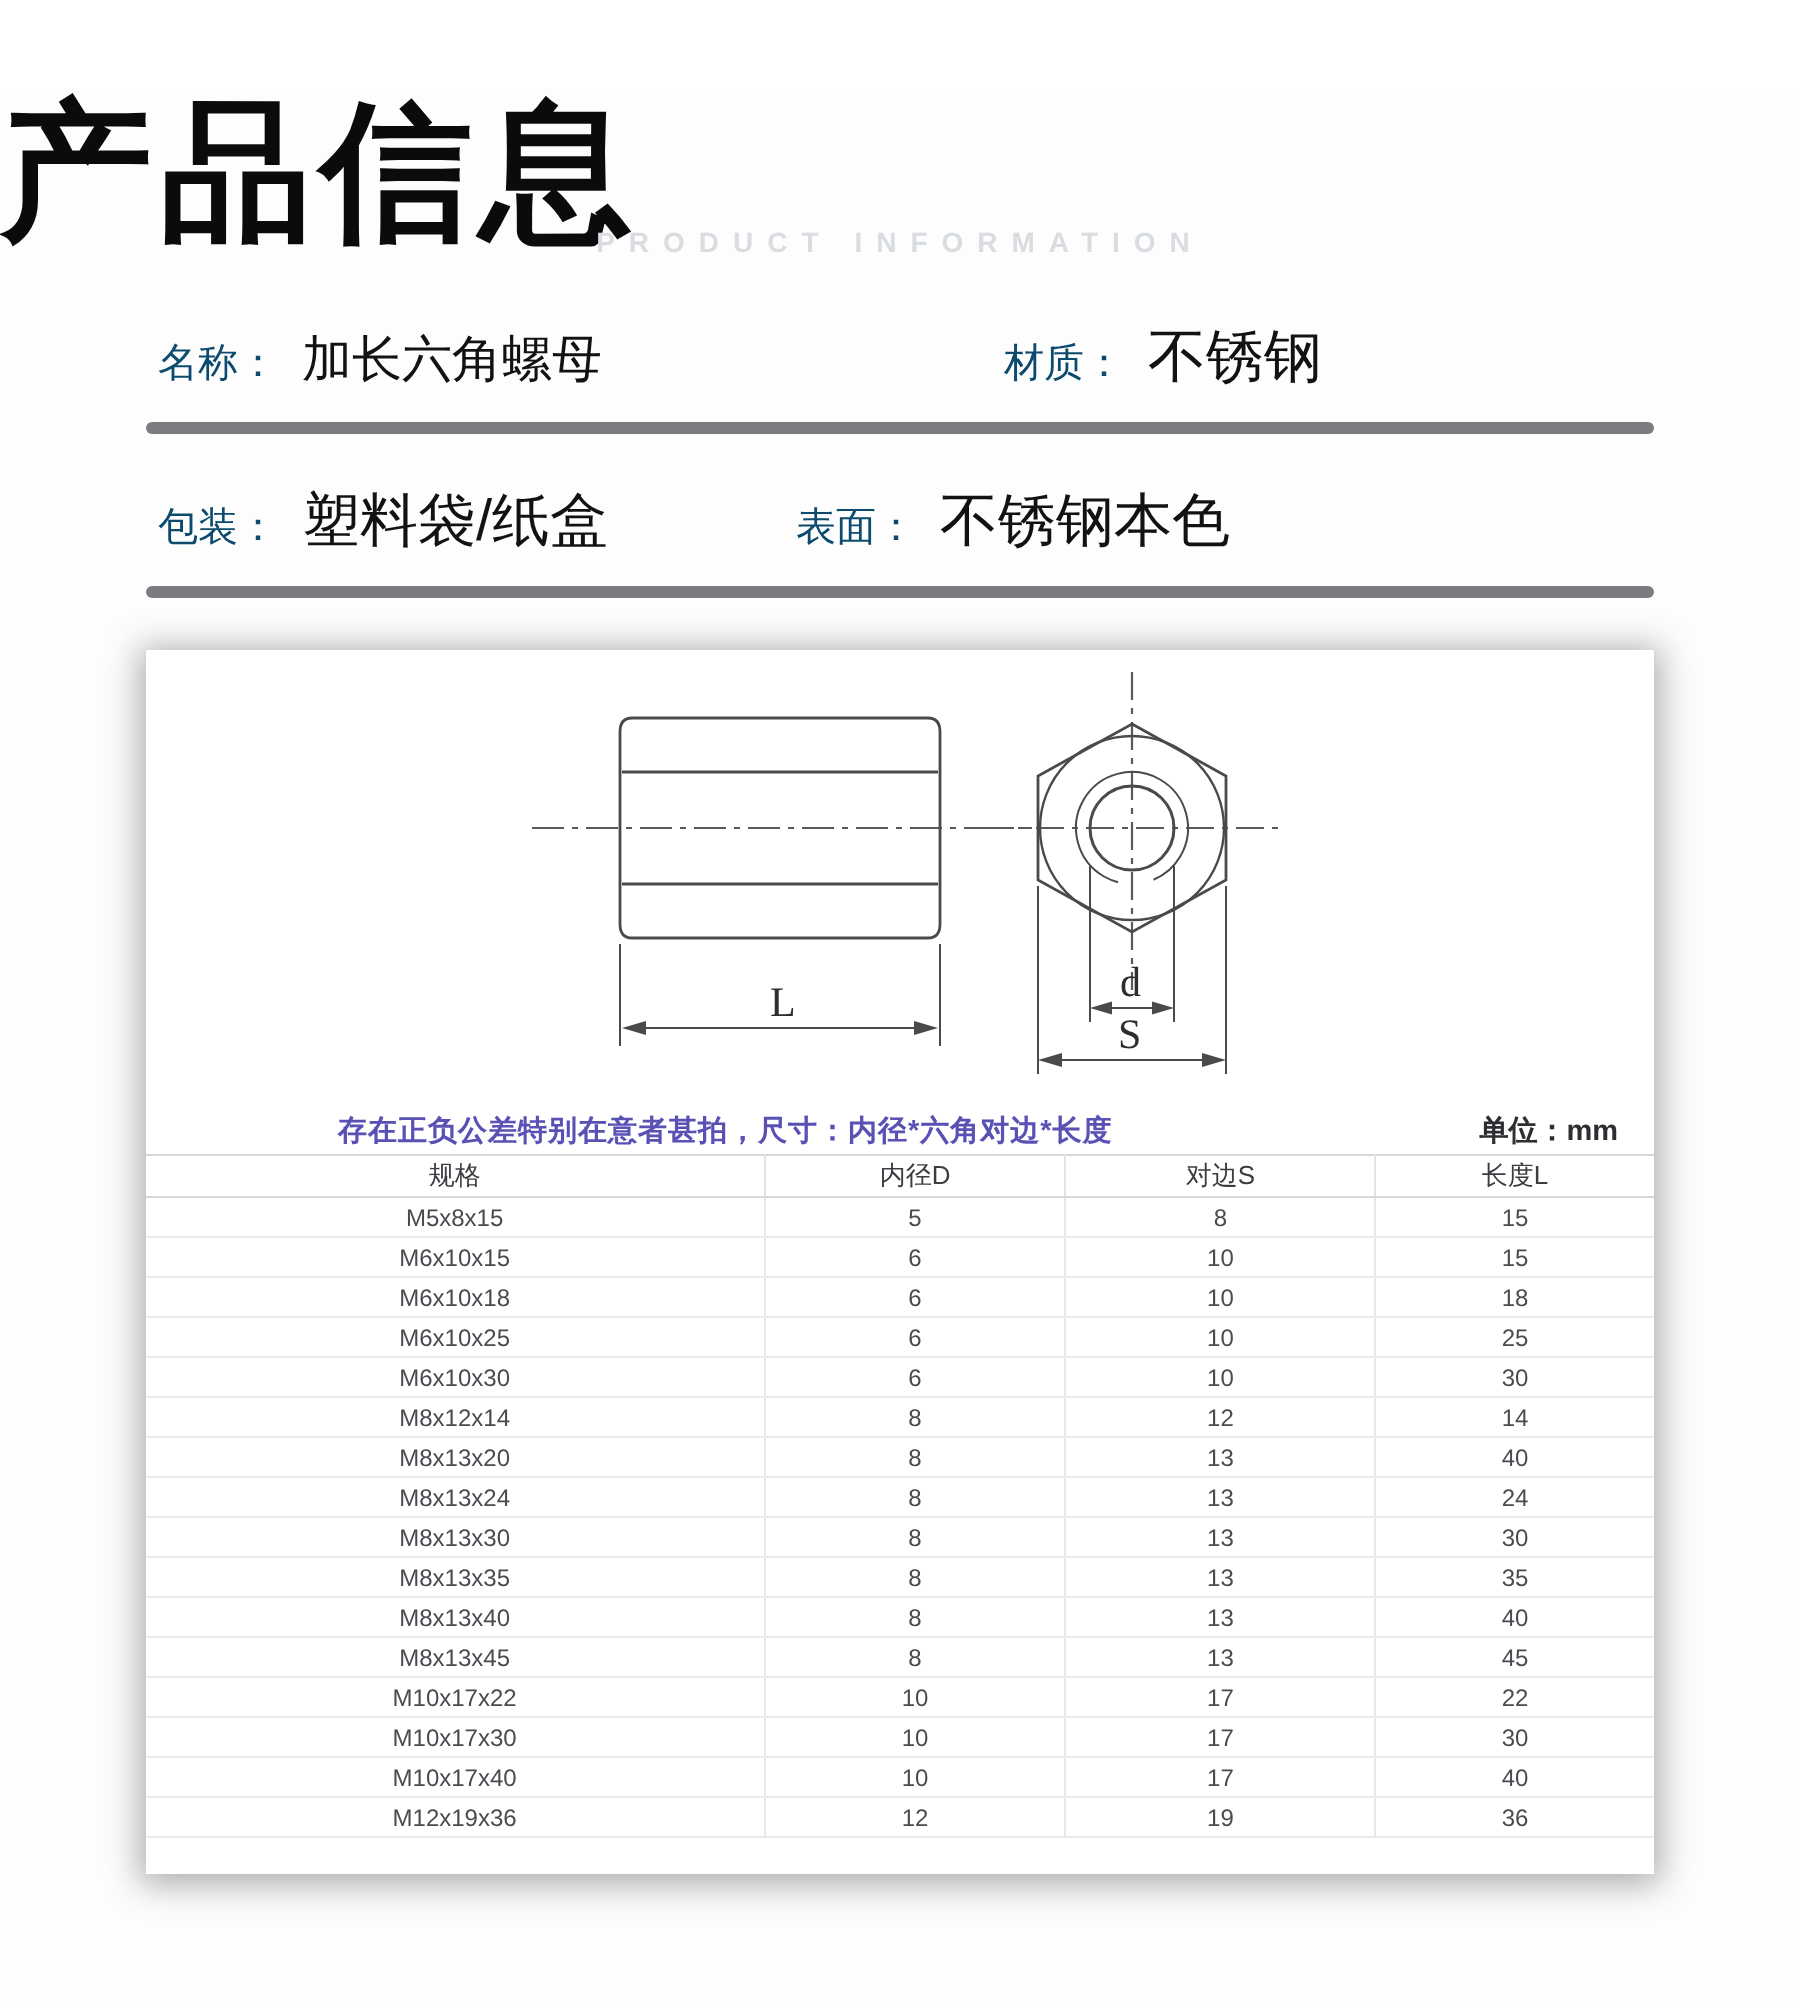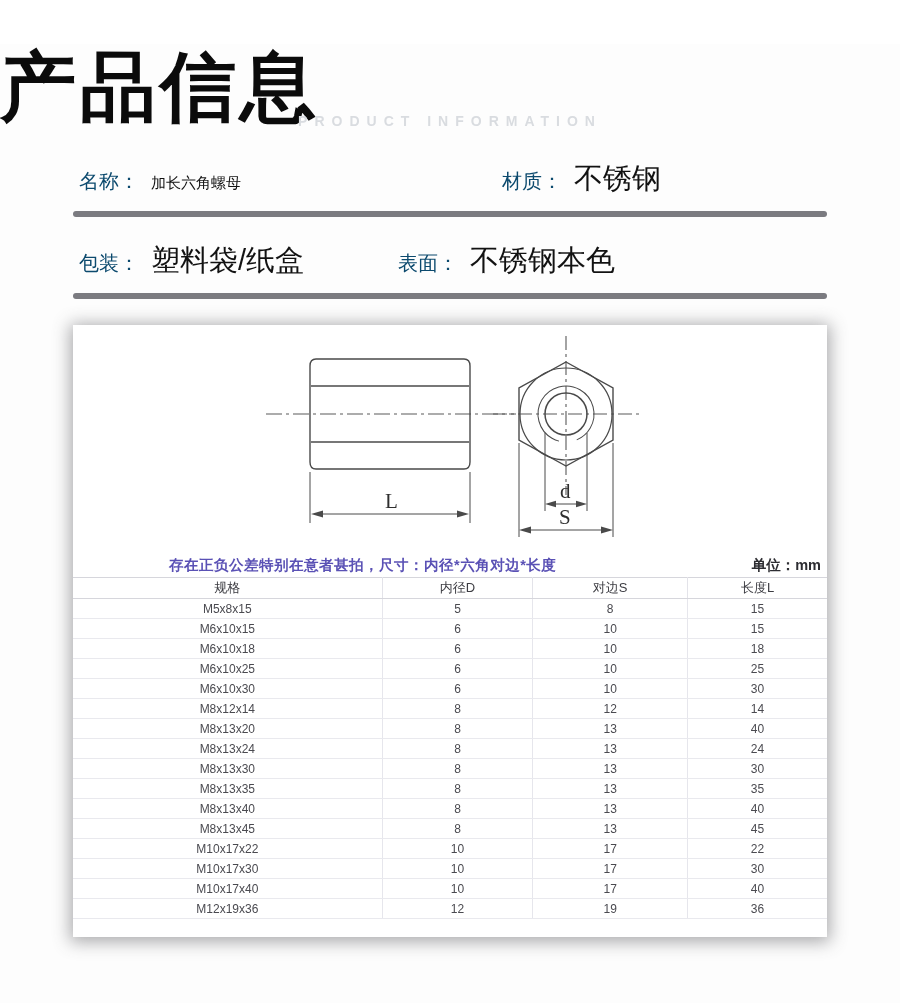--- a/index.html
+++ b/index.html
@@ -25,37 +25,37 @@
   
   .info { width:754px; margin:30px auto 0; }
   .info-row { display:flex; align-items:baseline; padding:0 6px; }
   .info-row-1 { margin-top:24px; }
   .info-row-2 { margin-top:24px; }
   .pair { display:flex; align-items:baseline; }
   .pair-left  { width:57%; }
   .pair-right { width:43%; }
   .lbl { font-size:20px; color:#0c4a6e; white-space:nowrap; }
   .val { font-size:29px; color:#121212; margin-left:12px; white-space:nowrap; }
-  .val-small { font-size:15px; }
+  .val-small { font-size:25px; }
   .divider {
     height:6px; background:#7b7b80; border-radius:3px; margin-top:12px;
   }
 
   
   .panel {
     position:relative; width:754px; height:612px;
     margin:26px auto 0; background:#ffffff;
     box-shadow:0 2px 16px 3px rgba(70,70,76,0.45);
   }
   .drawing { width:754px; height:228px; }
   .drawing svg { display:block; }
 
   .note-row {
     display:flex; justify-content:space-between; align-items:center;
-    height:24px; padding:0 6px 0 96px;
+    height:24px; padding:0 18px 0 96px;
   }
   .note { font-size:14.5px; font-weight:700; color:#5a51b5; letter-spacing:0.5px; }
   .unit { font-size:14.5px; font-weight:700; color:#2d2d32; }
 
   table.spec {
     width:100%; border-collapse:collapse; table-layout:fixed;
   }
   table.spec col.c1 { width:41%; }
   table.spec col.c2 { width:20%; }
   table.spec col.c3 { width:20.5%; }

